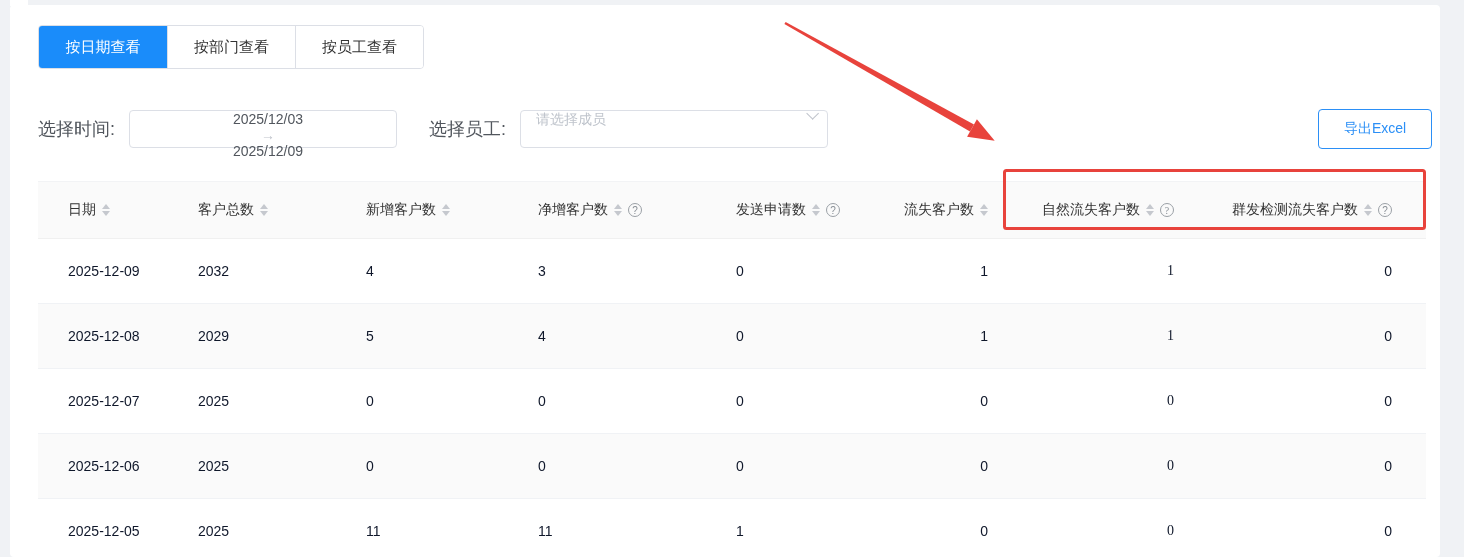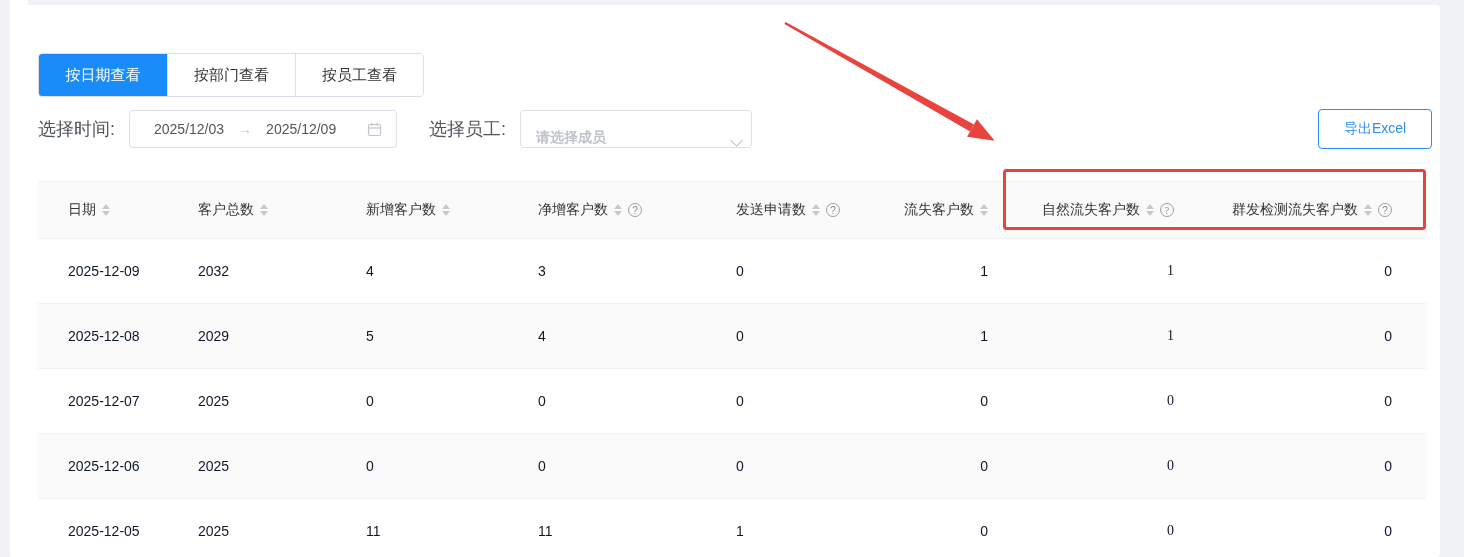--- a/index.html
+++ b/index.html
@@ -3,38 +3,38 @@
 <meta charset="utf-8">
 <style>
   * { margin:0; padding:0; box-sizing:border-box; }
   html,body { width:1464px; height:557px; overflow:hidden; }
   body { font-family:"Liberation Sans","DejaVu Sans",sans-serif; background:#f0f2f5; position:relative; }
   .page { position:absolute; inset:0; }
   .card { position:absolute; left:10px; top:5px; width:1430px; height:552px; background:#ffffff; border-radius:4px; }
   .card-notch { position:absolute; left:10px; top:0; width:18px; height:6px; background:#ffffff; }
 
   
-  .tabs { position:absolute; left:38px; top:53px; display:flex; background:#fff;
+  .tabs { position:absolute; left:38px; top:25px; display:flex; background:#fff;
           border:1px solid #dcdfe6; border-radius:4px; overflow:hidden; height:44px; }
   .tab { width:128px; height:100%; display:flex; align-items:center; justify-content:center;
          font-size:15px; color:#333; cursor:pointer; background:#fff; }
   .tab + .tab { border-left:1px solid #dcdfe6; }
   .tab.active { background:#1a8cfa; color:#fff; border-left:none; }
 
   
   .filter-row { position:absolute; left:38px; top:109px; height:40px; display:flex; align-items:center; }
   .flabel { font-size:18px; color:#51565d; }
   .date-range { margin-left:14px; width:268px; height:38px; border:1px solid #dcdfe6; border-radius:4px;
                 display:flex; align-items:center; padding:0 14px 0 24px; font-size:14px; color:#51565d;
-                background:#fff; cursor:pointer; }
+                background:#fff; cursor:pointer;flex-direction:column; }
   .date-range .sep { margin:0 14px; color:#c0c4cc; font-size:14px; }
   .date-range .cal { margin-left:auto; }
   .lbl2 { margin-left:32px; }
-  .select { margin-left:14px; width:232px; height:38px; border:1px solid #dcdfe6; border-radius:4px;
-            display:flex; align-items:flex-end; padding:0 12px 0 15px; background:#fff; cursor:pointer;font-weight:bold; }
+  .select { margin-left:14px; width:308px; height:38px; border:1px solid #dcdfe6; border-radius:4px;
+            display:flex; align-items:flex-start; padding:0 12px 0 15px; background:#fff; cursor:pointer; }
   .select .ph { font-size:14px; color:#bfc4cc; }
   .chev { margin-left:auto; width:9px; height:9px; border-right:1.5px solid #c0c4cc; border-bottom:1.5px solid #c0c4cc;
           transform:rotate(45deg) translateY(-3px); }
   .export { position:absolute; right:32px; top:109px; width:114px; height:40px; background:#fff;
             border:1px solid #2b8ff6; border-radius:4px; color:#2b8ff6; font-size:14px; cursor:pointer;
             font-family:inherit; }
 
   
   table { position:absolute; left:38px; top:181px; width:1388px; border-collapse:collapse; table-layout:fixed; }
   thead th { height:57px; background:#fafafa; font-weight:400; font-size:14px; color:#333;

